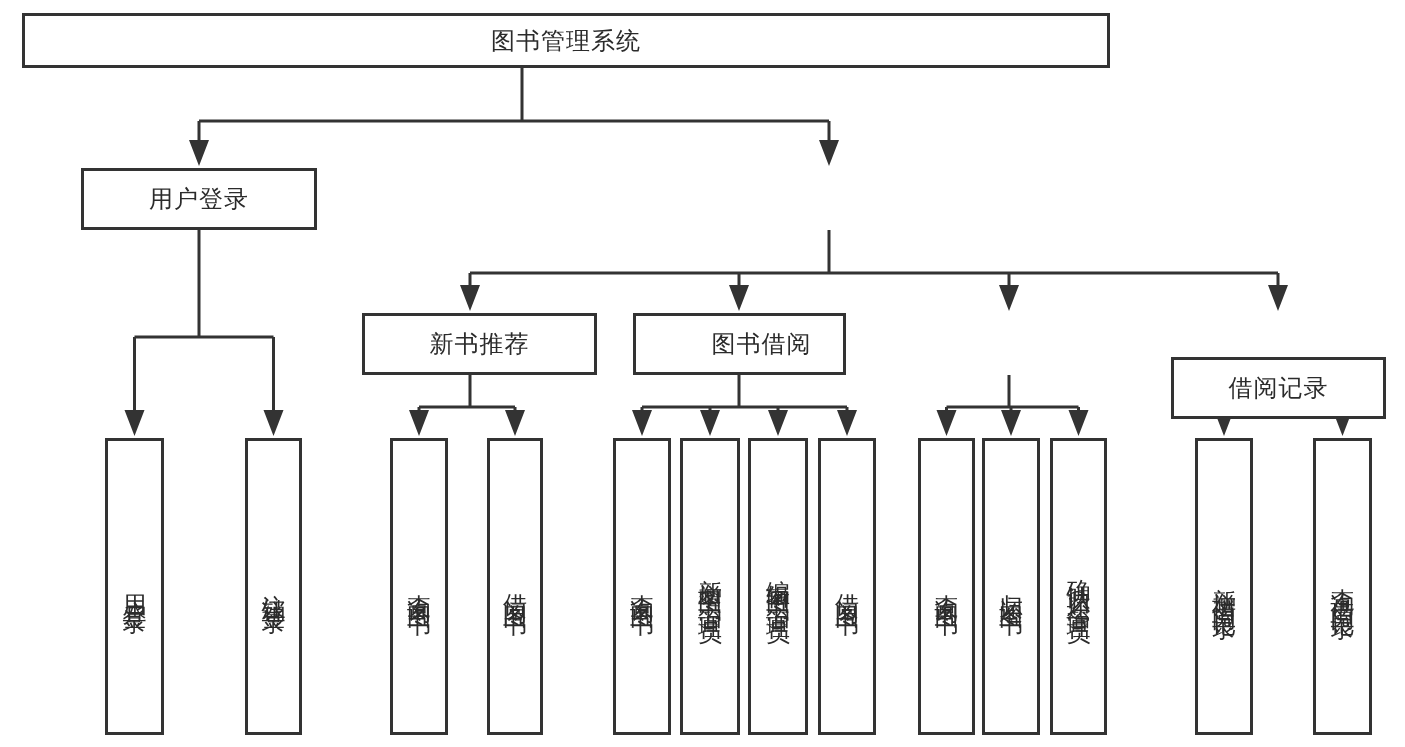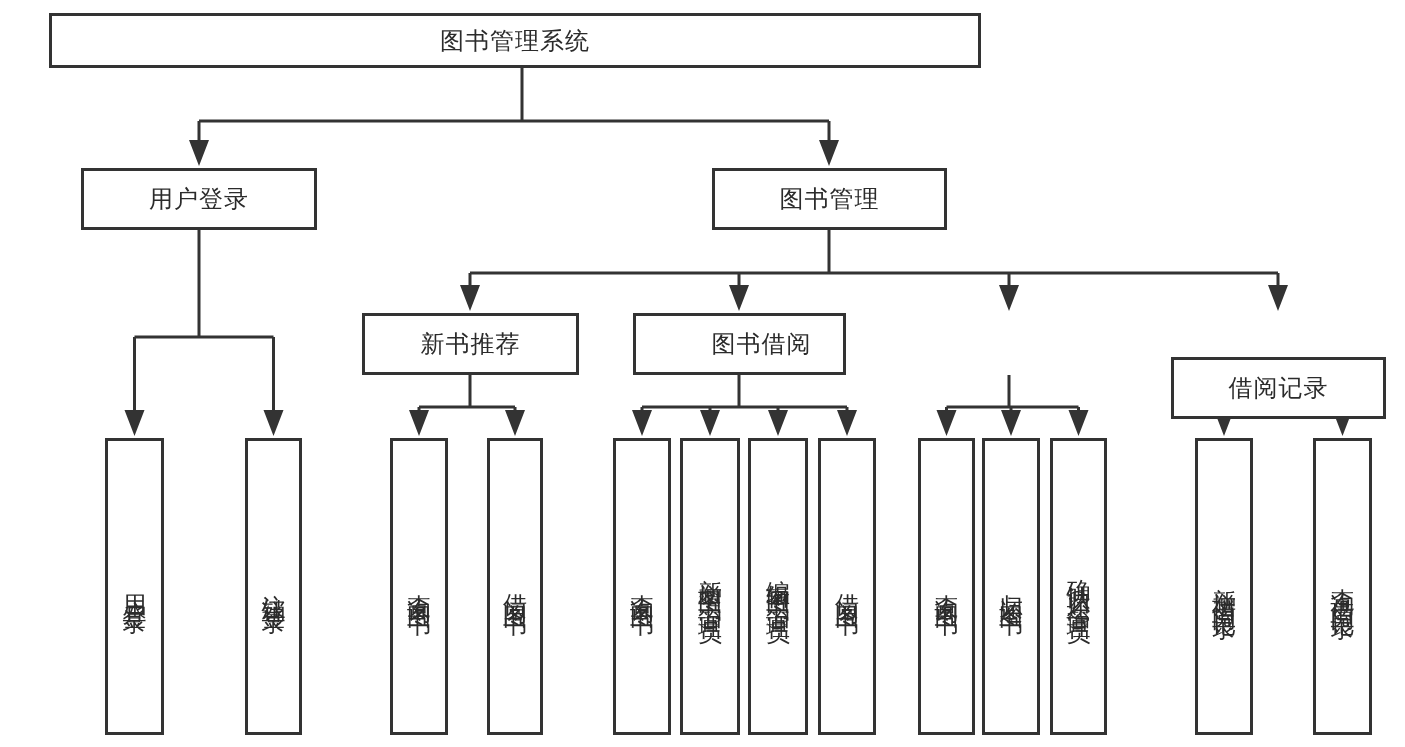--- a/index.html
+++ b/index.html
@@ -71,26 +71,25 @@
     <path class="line-path" d="M739 375 V407 M642 407 H847 M642 407 V412 M710 407 V412 M778 407 V412 M847 407 V412"></path>
     <path class="arrow-path" d="M642 436 l-10 -26 h20 z M710 436 l-10 -26 h20 z M778 436 l-10 -26 h20 z M847 436 l-10 -26 h20 z"></path>
 
     <path class="line-path" d="M1009 375 V407 M946.5 407 H1078.5 M946.5 407 V412 M1011 407 V412 M1078.5 407 V412"></path>
     <path class="arrow-path" d="M946.5 436 l-10 -26 h20 z M1011 436 l-10 -26 h20 z M1078.5 436 l-10 -26 h20 z"></path>
 
     <path class="line-path" d="M1278 375 V407 M1224 407 H1342.5 M1224 407 V412 M1342.5 407 V412"></path>
     <path class="arrow-path" d="M1224 436 l-10 -26 h20 z M1342.5 436 l-10 -26 h20 z"></path>
   </svg>
 
-  <div class="node hbox" style="left:22px; top:13px; width:932px; height:55px;margin-left:27px;">图书管理系统</div>
+  <div class="node hbox" style="left:22px; top:13px; width:1088px; height:55px;">图书管理系统</div>
 
   <div class="node hbox" style="left:81px; top:168px; width:236px; height:62px;">用户登录</div>
-  <div class="node hbox" style="left:712px; top:168px; width:235px; height:62px;">图书管理</div>
 
-  <div class="node hbox" style="left:362px; top:313px; width:217px; height:62px;">新书推荐</div>
+  <div class="node hbox" style="left:362px; top:313px; width:235px; height:62px;">新书推荐</div>
   <div class="node hbox" style="left:633px; top:313px; width:213px; height:62px;padding-left:44px;">图书借阅</div>
   <div class="node hbox" style="left:1171px; top:313px; width:215px; height:62px;margin-top:44px;">借阅记录</div>
 
   <div class="node vbox" style="left:105px; top:438px; width:59px; height:297px;">
     <span>用户登录</span>
   </div>
   <div class="node vbox" style="left:245px; top:438px; width:57px; height:297px;">
     <span>注销登录</span>
   </div>
 

